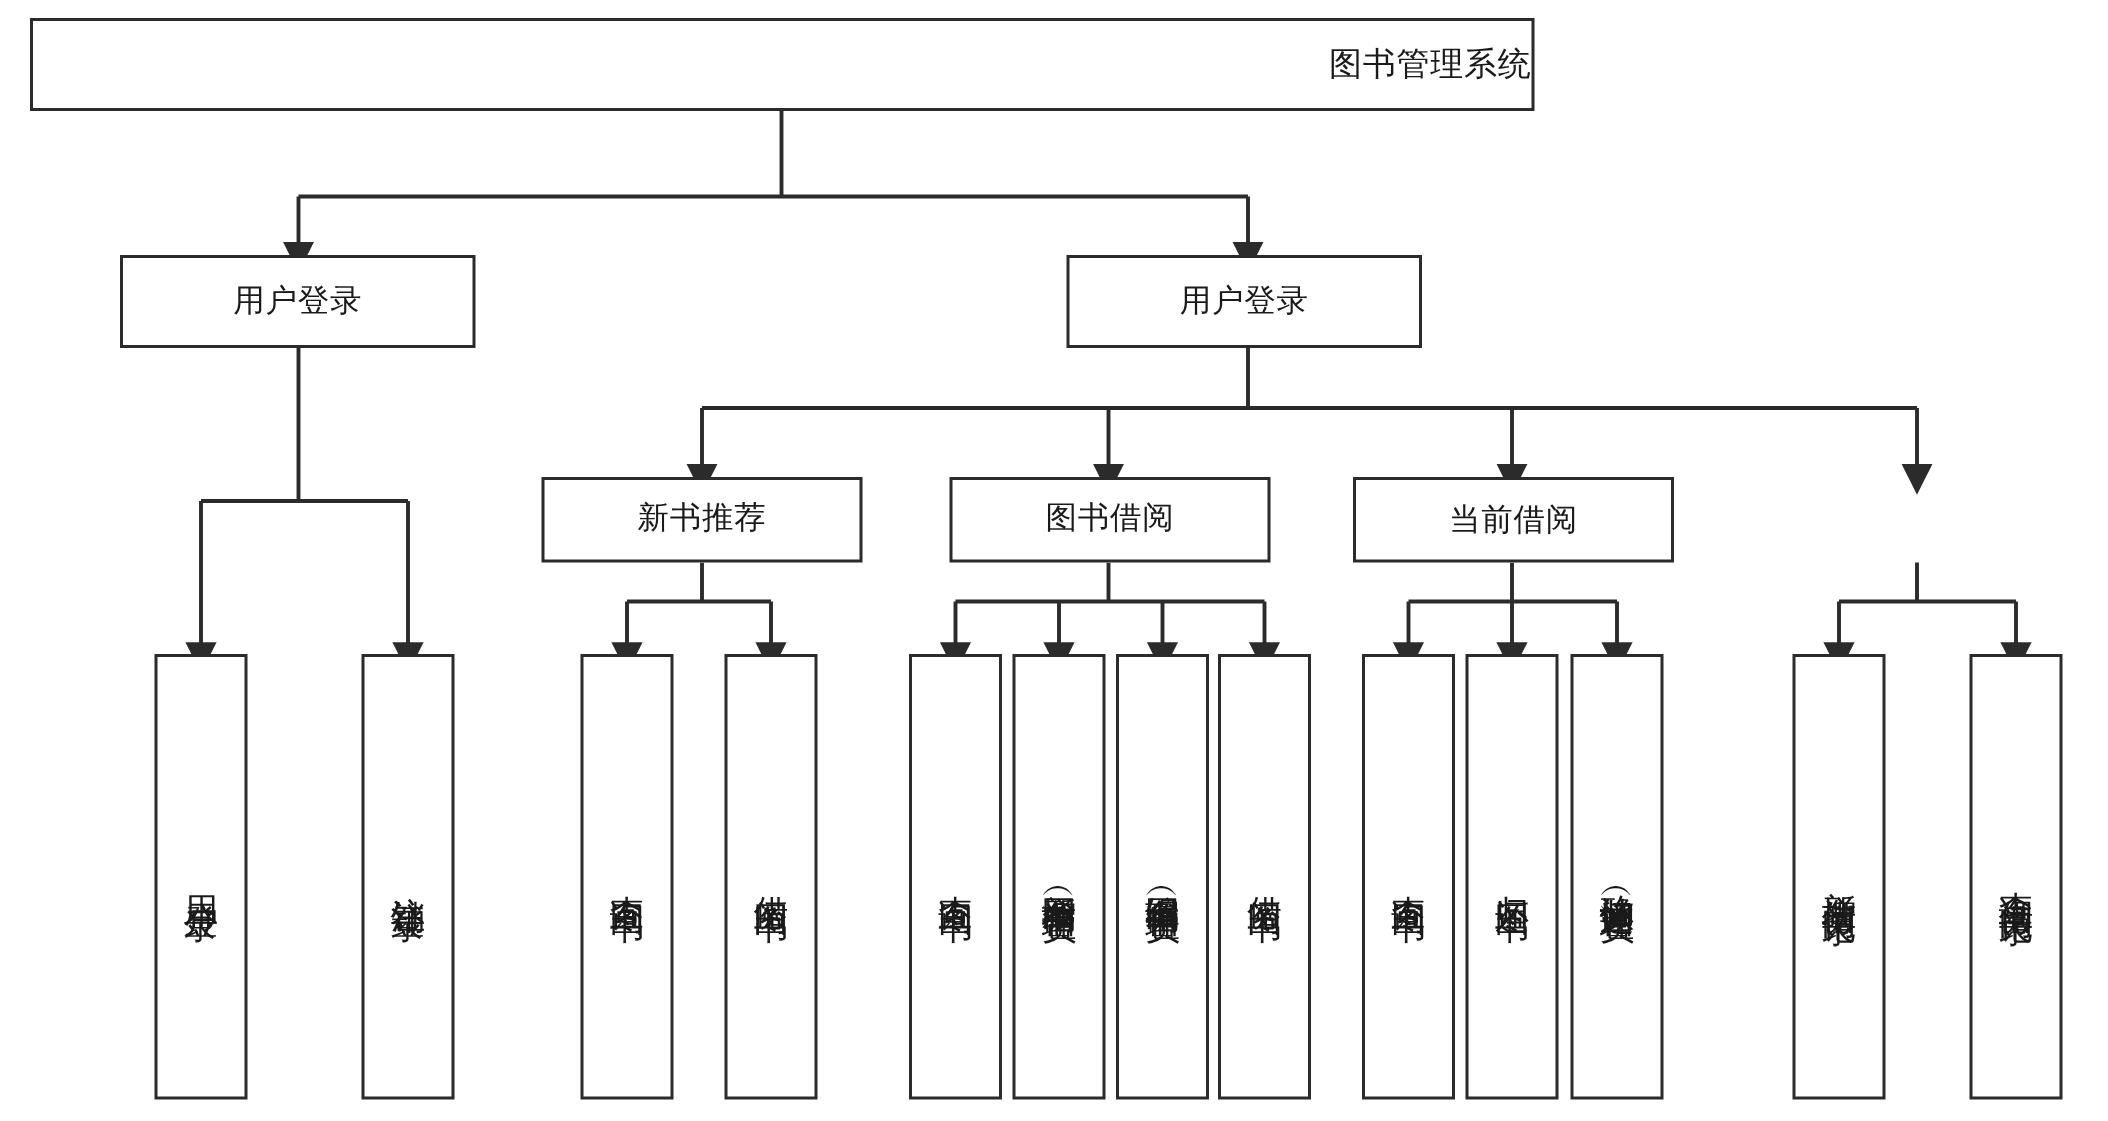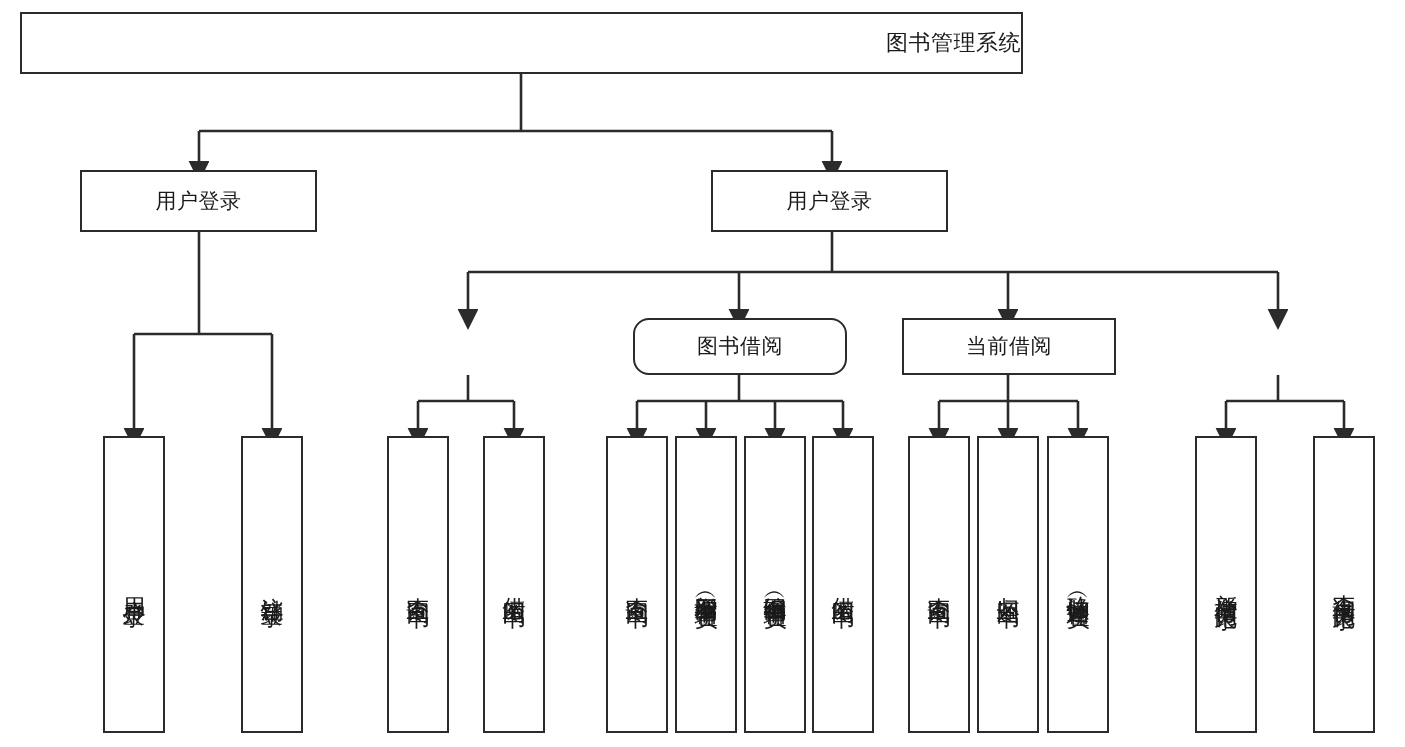--- a/index.html
+++ b/index.html
@@ -141,21 +141,24 @@
     <span class="node-label">图书管理系统</span>
   </div>
 
   <div class="node horiz" style="left:80px; top:170px; width:237px; height:62px;">
     <span class="node-label">用户登录</span>
   </div>
   <div class="node horiz" style="left:711px; top:170px; width:237px; height:62px;">
     <span class="node-label">用户登录</span>
   </div>
 
-  <div class="node horiz" style="left:633px; top:318px; width:214px; height:57px;border-radius:16px;">
+  <div class="node horiz" style="left:361px; top:318px; width:214px; height:57px;">
+    <span class="node-label">新书推荐</span>
+  </div>
+  <div class="node horiz" style="left:633px; top:318px; width:214px; height:57px;">
     <span class="node-label">图书借阅</span>
   </div>
   <div class="node horiz" style="left:902px; top:318px; width:214px; height:57px;font-family:Liberation Serif, serif;">
     <span class="node-label">当前借阅</span>
   </div>
 
   <div class="node vert" style="left:103px; top:436px; width:62px; height:297px;">
     <span class="node-label">用户登录</span>
   </div>
   <div class="node vert" style="left:241px; top:436px; width:62px; height:297px;">

